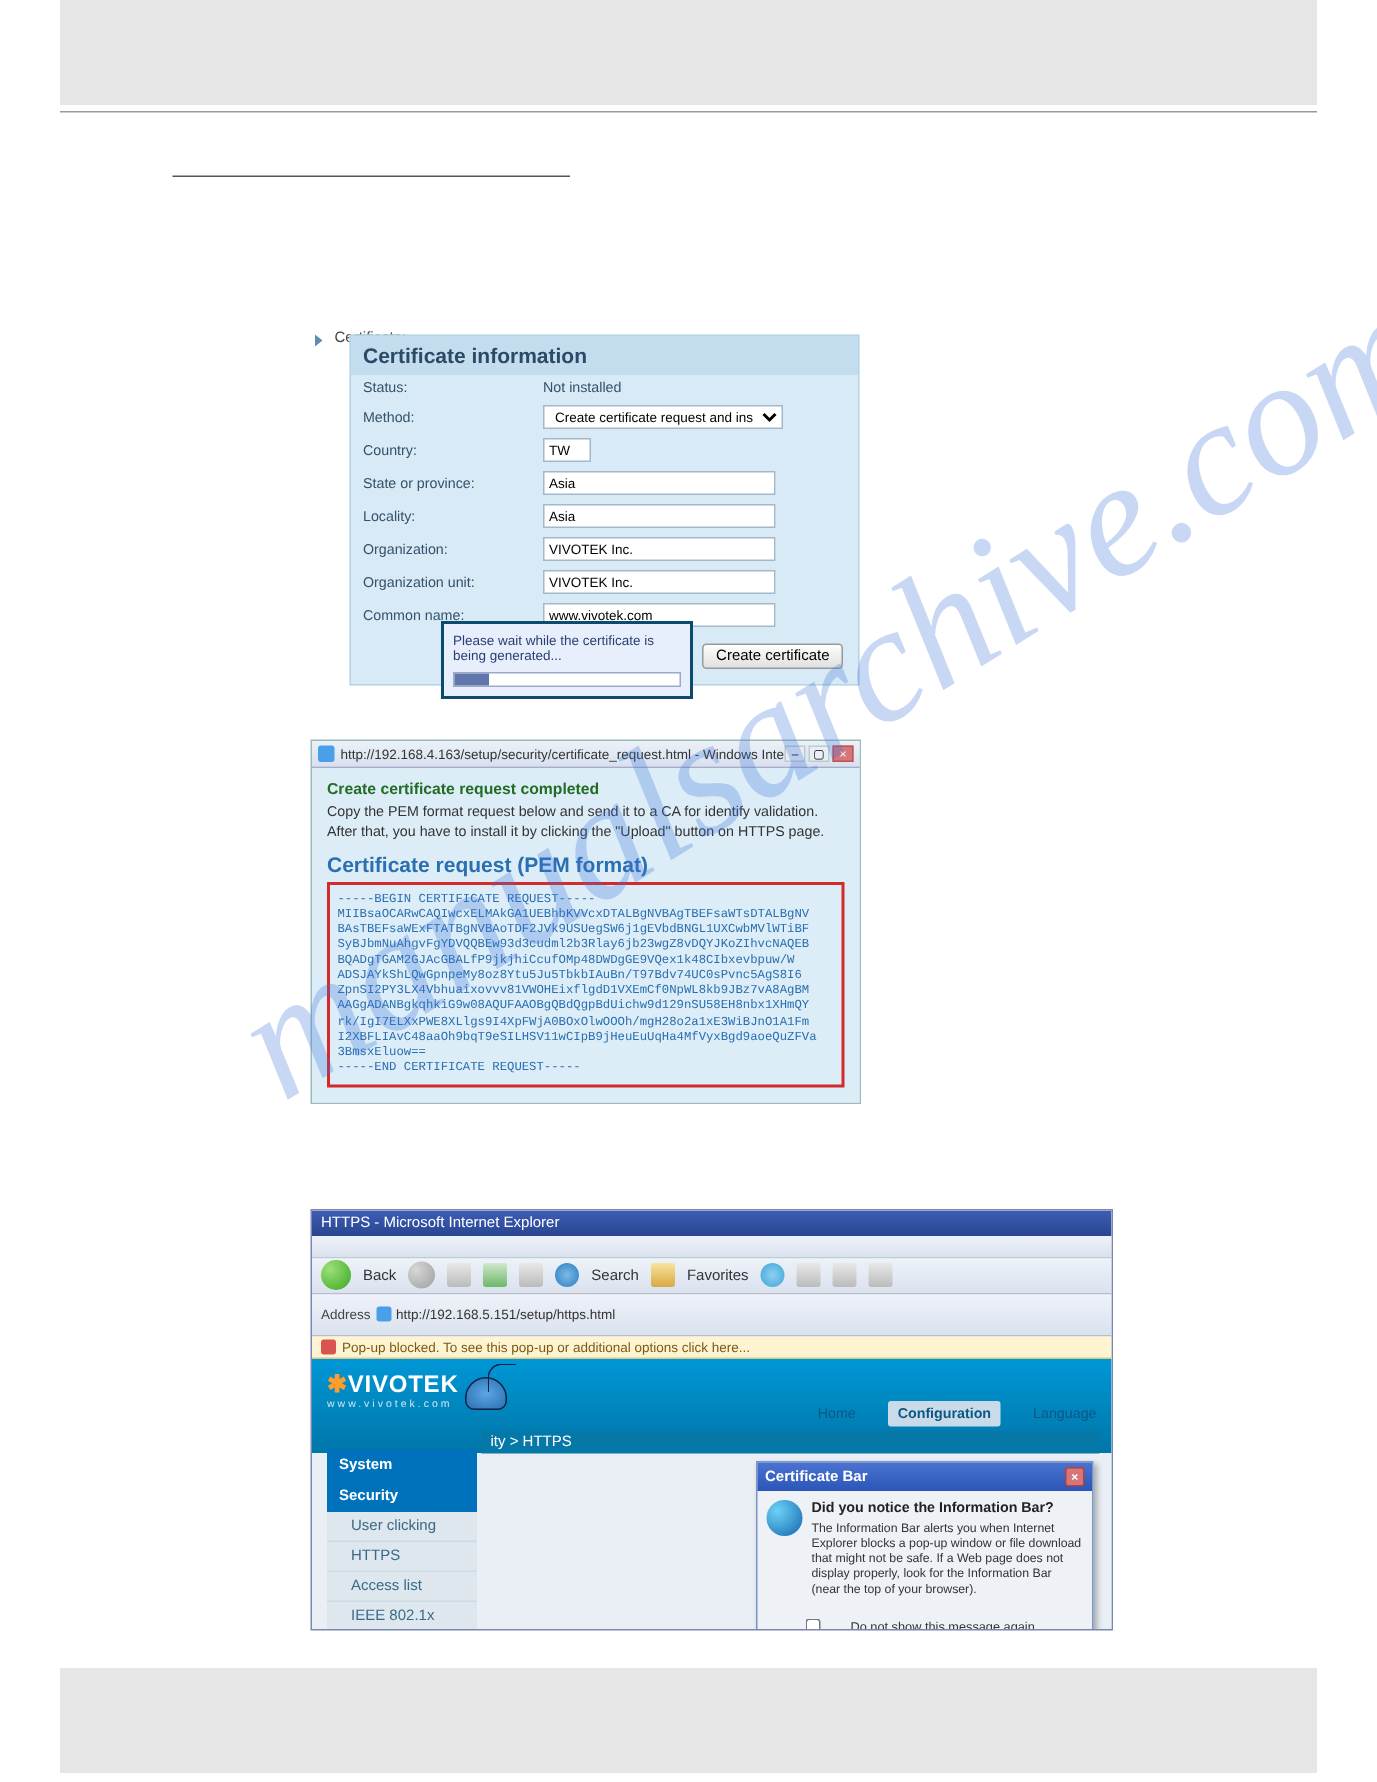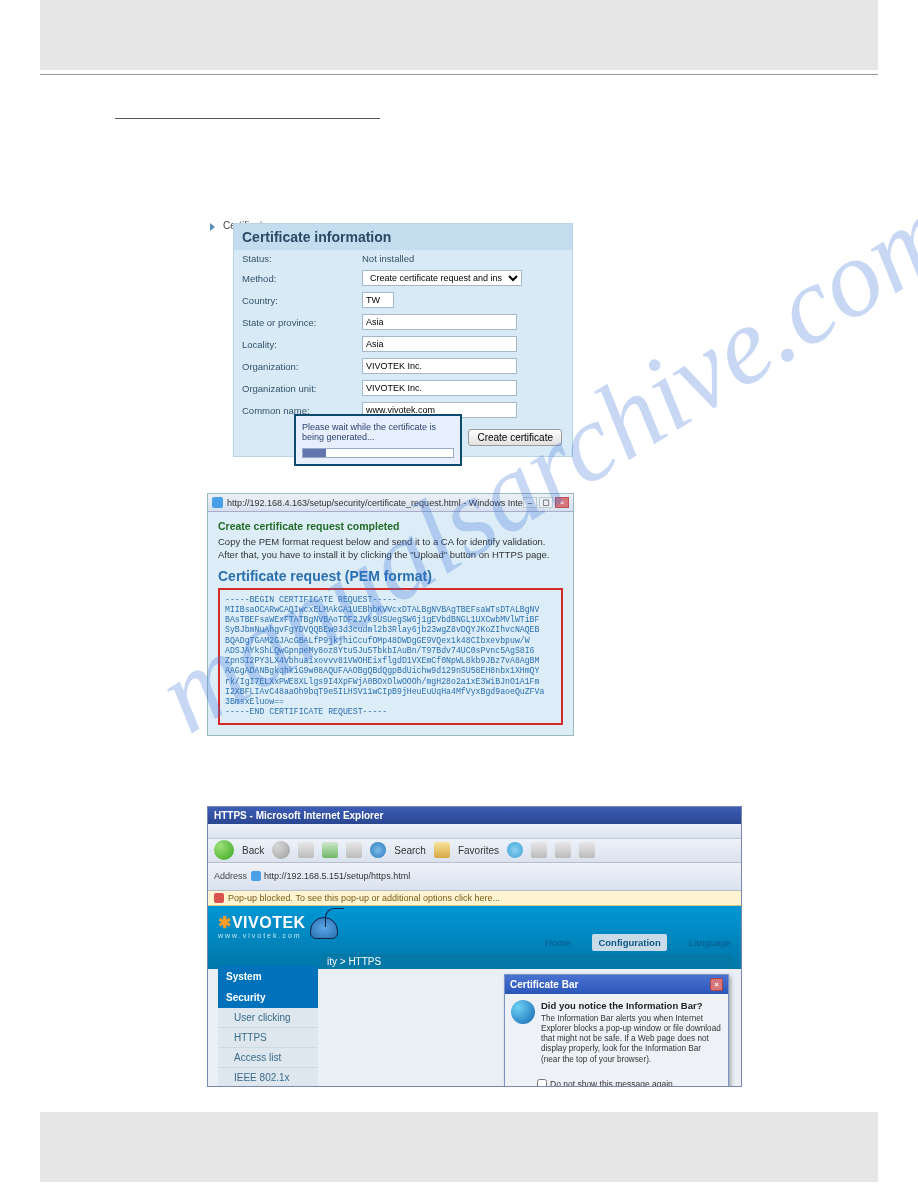--- a/index.html
+++ b/index.html
@@ -68,21 +68,21 @@
 
   .pem-page { background: #dcedf8; padding: 8px 10px 10px; }
   .pem-h { font-size: 10.5px; font-weight: bold; color: #226c24; margin-bottom: 4px; }
   .pem-instr { font-size: 9.5px; color: #333; margin-bottom: 6px; line-height: 1.35; }
   .pem-sub { font-size: 14px; font-weight: bold; color: #2a6fb0; margin-bottom: 4px; }
   .pem-box { border: 2px solid #d42a2a; padding: 5px; }
   .pem-text { font-family: "Courier New", monospace; font-size: 8.2px; color: #2a6fb0; white-space: pre-wrap; word-break: break-all; line-height: 1.25; }
 
   
   .shot3 { position: relative; width: 535px; margin: 70px 0 0 207px; border: 1px solid #7a88b1; overflow:hidden; }
-  .ie3-title { background: linear-gradient(#3d5db6,#2a4690); color: #fff; font-size: 10px; padding: 3px 6px; font-weight: bold; }
+  .ie3-title { background: linear-gradient(#3d5db6,#2a4690); color: #fff; font-size: 10px; padding: 3px 6px; }
   .ie3-menu { background: linear-gradient(#eef2f9,#dae2ef); height: 15px; border-bottom: 1px solid #bcc; }
   .ie3-toolbar {
     background: linear-gradient(#eef2f9,#dae2ef);
     border-bottom: 1px solid #b8bccb;
     display: flex; align-items: center; padding: 3px 6px; gap: 8px; height: 24px;
   }
   .tb-icon-round { width: 20px; height: 20px; border-radius: 50%; background: radial-gradient(circle at 30% 30%, #9de07a,#3aa71f); }
   .tb-icon { width: 16px; height: 16px; background: #88a; border-radius: 2px; }
   .tb-label { font-size: 10px; color: #333; }
   .ie3-addr { background: linear-gradient(#eef2f9,#dae2ef); display:flex; align-items:center; padding: 2px 6px; height: 28px; border-bottom: 1px solid #b8bccb;}
@@ -118,21 +118,21 @@
     position:absolute; top: 68px; right: 12px; width: 225px;
     border: 1px solid #7994c5; background: #eef1f6; box-shadow: 2px 2px 4px rgba(0,0,0,.3);
   }
   .infobar-title { background: linear-gradient(#4a73d1,#2b55b7); color:#fff; font-size:10px; font-weight:bold; padding: 3px 5px; display:flex; justify-content: space-between; align-items:center;}
   .infobar-title .xbtn { width:13px;height:13px;background:#d6757a;border:1px solid #a44;border-radius:2px;font-size:8px;display:flex;align-items:center;justify-content:center;color:#fff;}
   .infobar-body { display:flex; padding: 6px; gap:6px;}
   .globe { width:24px;height:24px;border-radius:50%;background: radial-gradient(circle at 30% 30%, #6dd2f5,#1366b0); flex:0 0 24px;}
   .arrow-left { position:absolute; top: 88px; right: 207px; width: 0; height:0; border-top:4px solid transparent;border-bottom:4px solid transparent;border-right:10px solid #d43a2a;}
   .infobar-q { font-size: 9.5px; font-weight: bold; color:#222; margin-bottom:3px;}
   .infobar-msg { font-size: 8.2px; color:#333; line-height:1.25;}
-  .infobar-chk { display:flex; align-items:center;gap:3px; margin: 8px 0 4px 32px;}
+  .infobar-chk { display:flex; align-items:center;gap:20px; margin: 8px 0 4px 32px;}
   .infobar-chk input{width:10px;height:10px;}
   .infobar-chk label{font-size:8.5px;color:#333;}
 
   .bottombar { background: #e6e6e6; height: 70px; margin: 25px 40px 0; }
 </style>
 </head>
 <body>
 
 <div class="topbar"></div>
 <div class="topbar-line"></div>

